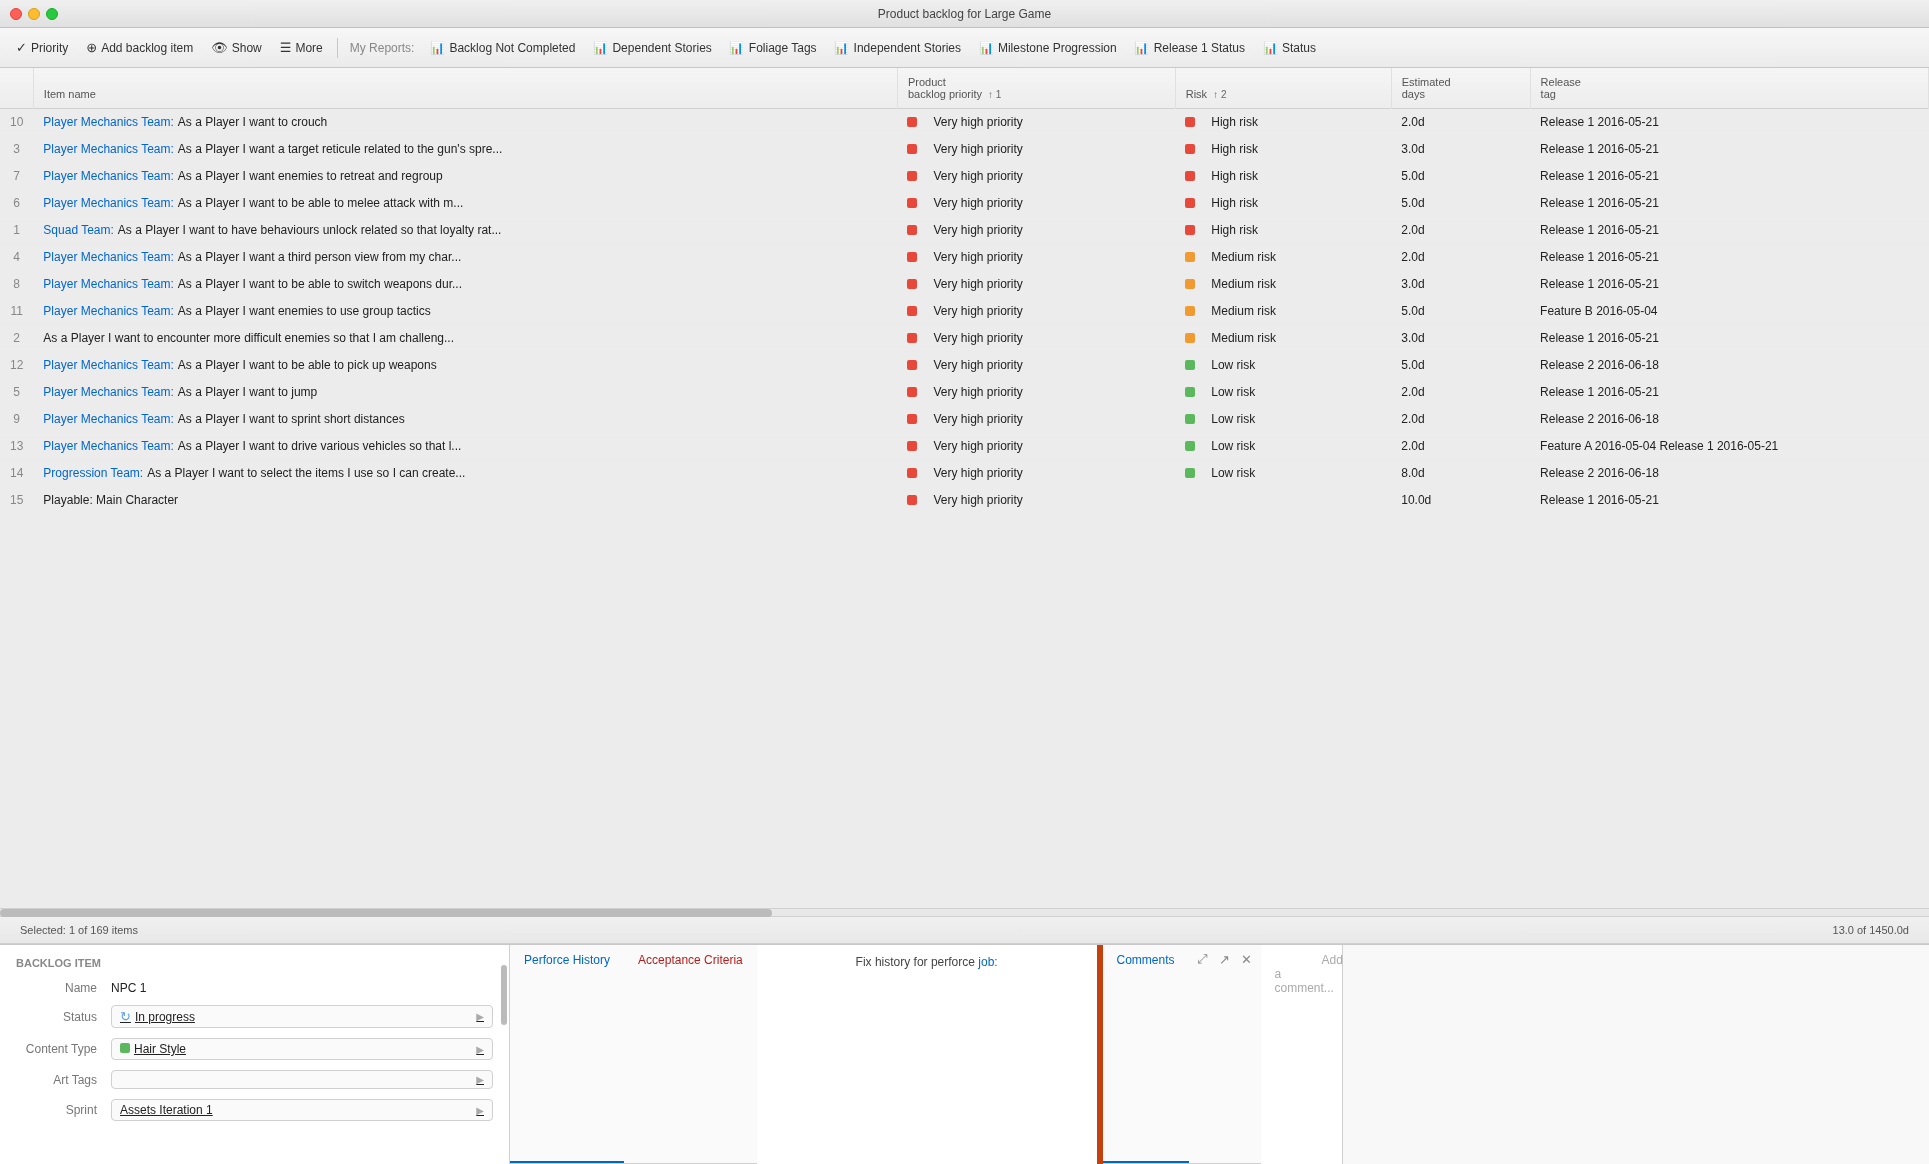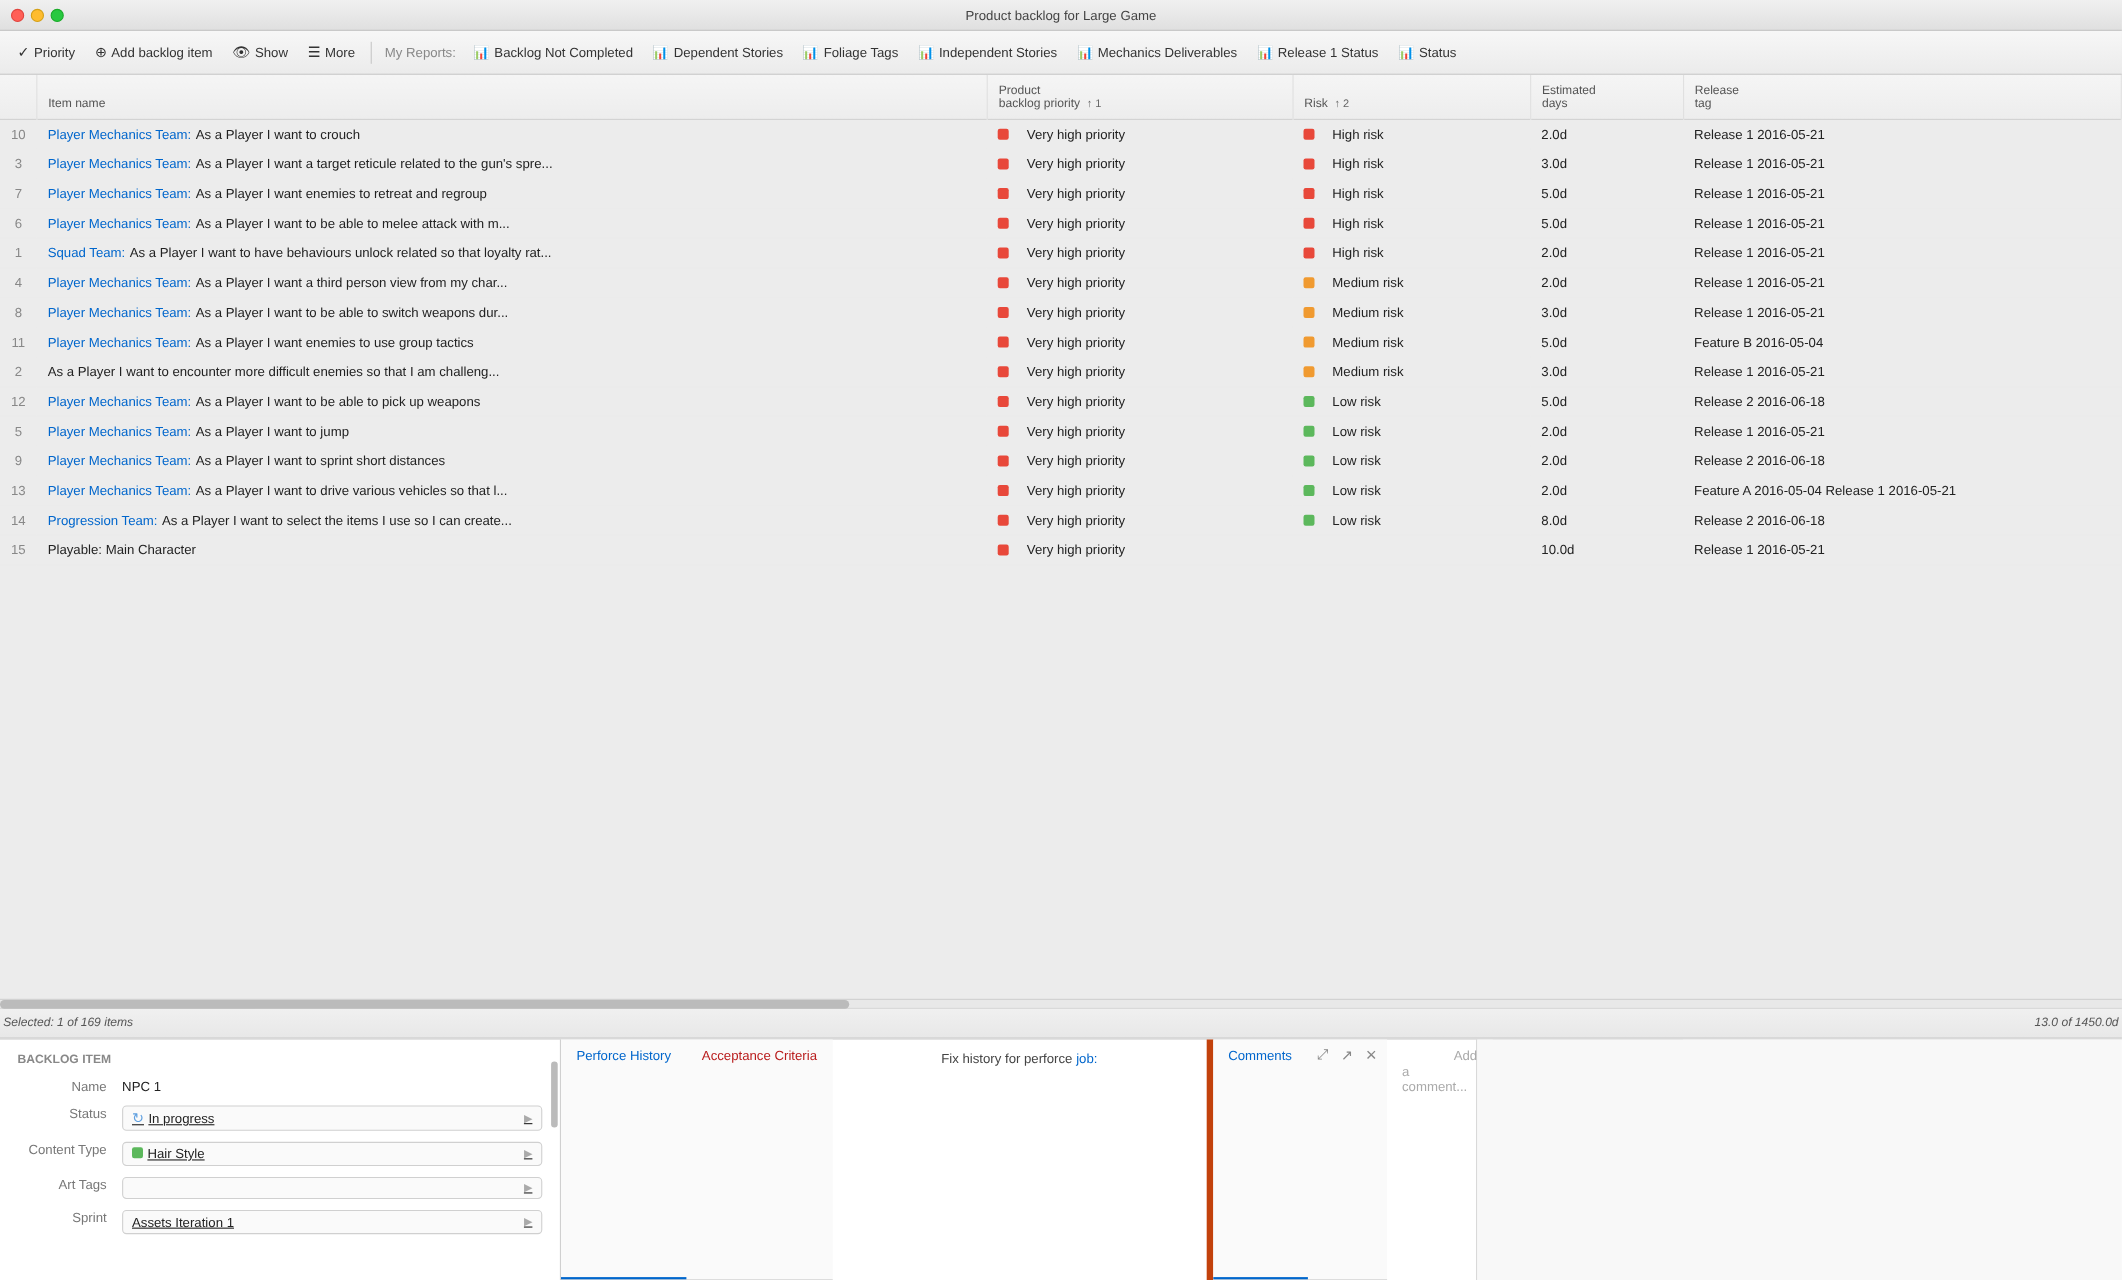--- a/index.html
+++ b/index.html
@@ -89,27 +89,26 @@
     .dot-red { background: #e8483a; }
     .dot-orange { background: #f09a30; }
     .dot-green { background: #5cb85c; }
 
     
     .status-bar {
       background: linear-gradient(to bottom, #f0f0f0, #e8e8e8);
       height: 28px;
       display: flex;
       align-items: center;
-      padding: 0 3px;
+      padding: 0 20px;
       justify-content: space-between;
       border-top: 1px solid #d0d0d0;
       border-bottom: 1px solid #d0d0d0;
       font-size: 11px;
       color: #555;
-      font-style: italic;
     }
 
     
     .scroll-track {
       height: 8px;
       background: #e8e8e8;
       position: relative;
       border-top: 1px solid #d0d0d0;
     }
     .scroll-thumb {
@@ -137,21 +136,21 @@
     }
     .detail-panel-title {
       font-size: 11px;
       font-weight: 600;
       color: #888;
       text-transform: uppercase;
       margin-bottom: 12px;
     }
     .detail-row {
       display: flex;
-      align-items: flex-start;
+      align-items: center;
       margin-bottom: 10px;
       font-size: 12px;
     }
     .detail-label {
       width: 95px;
       color: #777;
       flex-shrink: 0;
       text-align: right;
       padding-right: 14px;
     }
@@ -316,21 +315,21 @@
   <div class="chart-btn">
     <span class="chart-icon">📊</span>
     <span>Foliage Tags</span>
   </div>
   <div class="chart-btn">
     <span class="chart-icon">📊</span>
     <span>Independent Stories</span>
   </div>
   <div class="chart-btn">
     <span class="chart-icon">📊</span>
-    <span>Mechanics Deliverables</span>
+    <span>Milestone Progression</span>
   </div>
   <div class="chart-btn">
     <span class="chart-icon">📊</span>
     <span>Release 1 Status</span>
   </div>
   <div class="chart-btn">
     <span class="chart-icon">📊</span>
     <span>Status</span>
   </div>
 </div>

